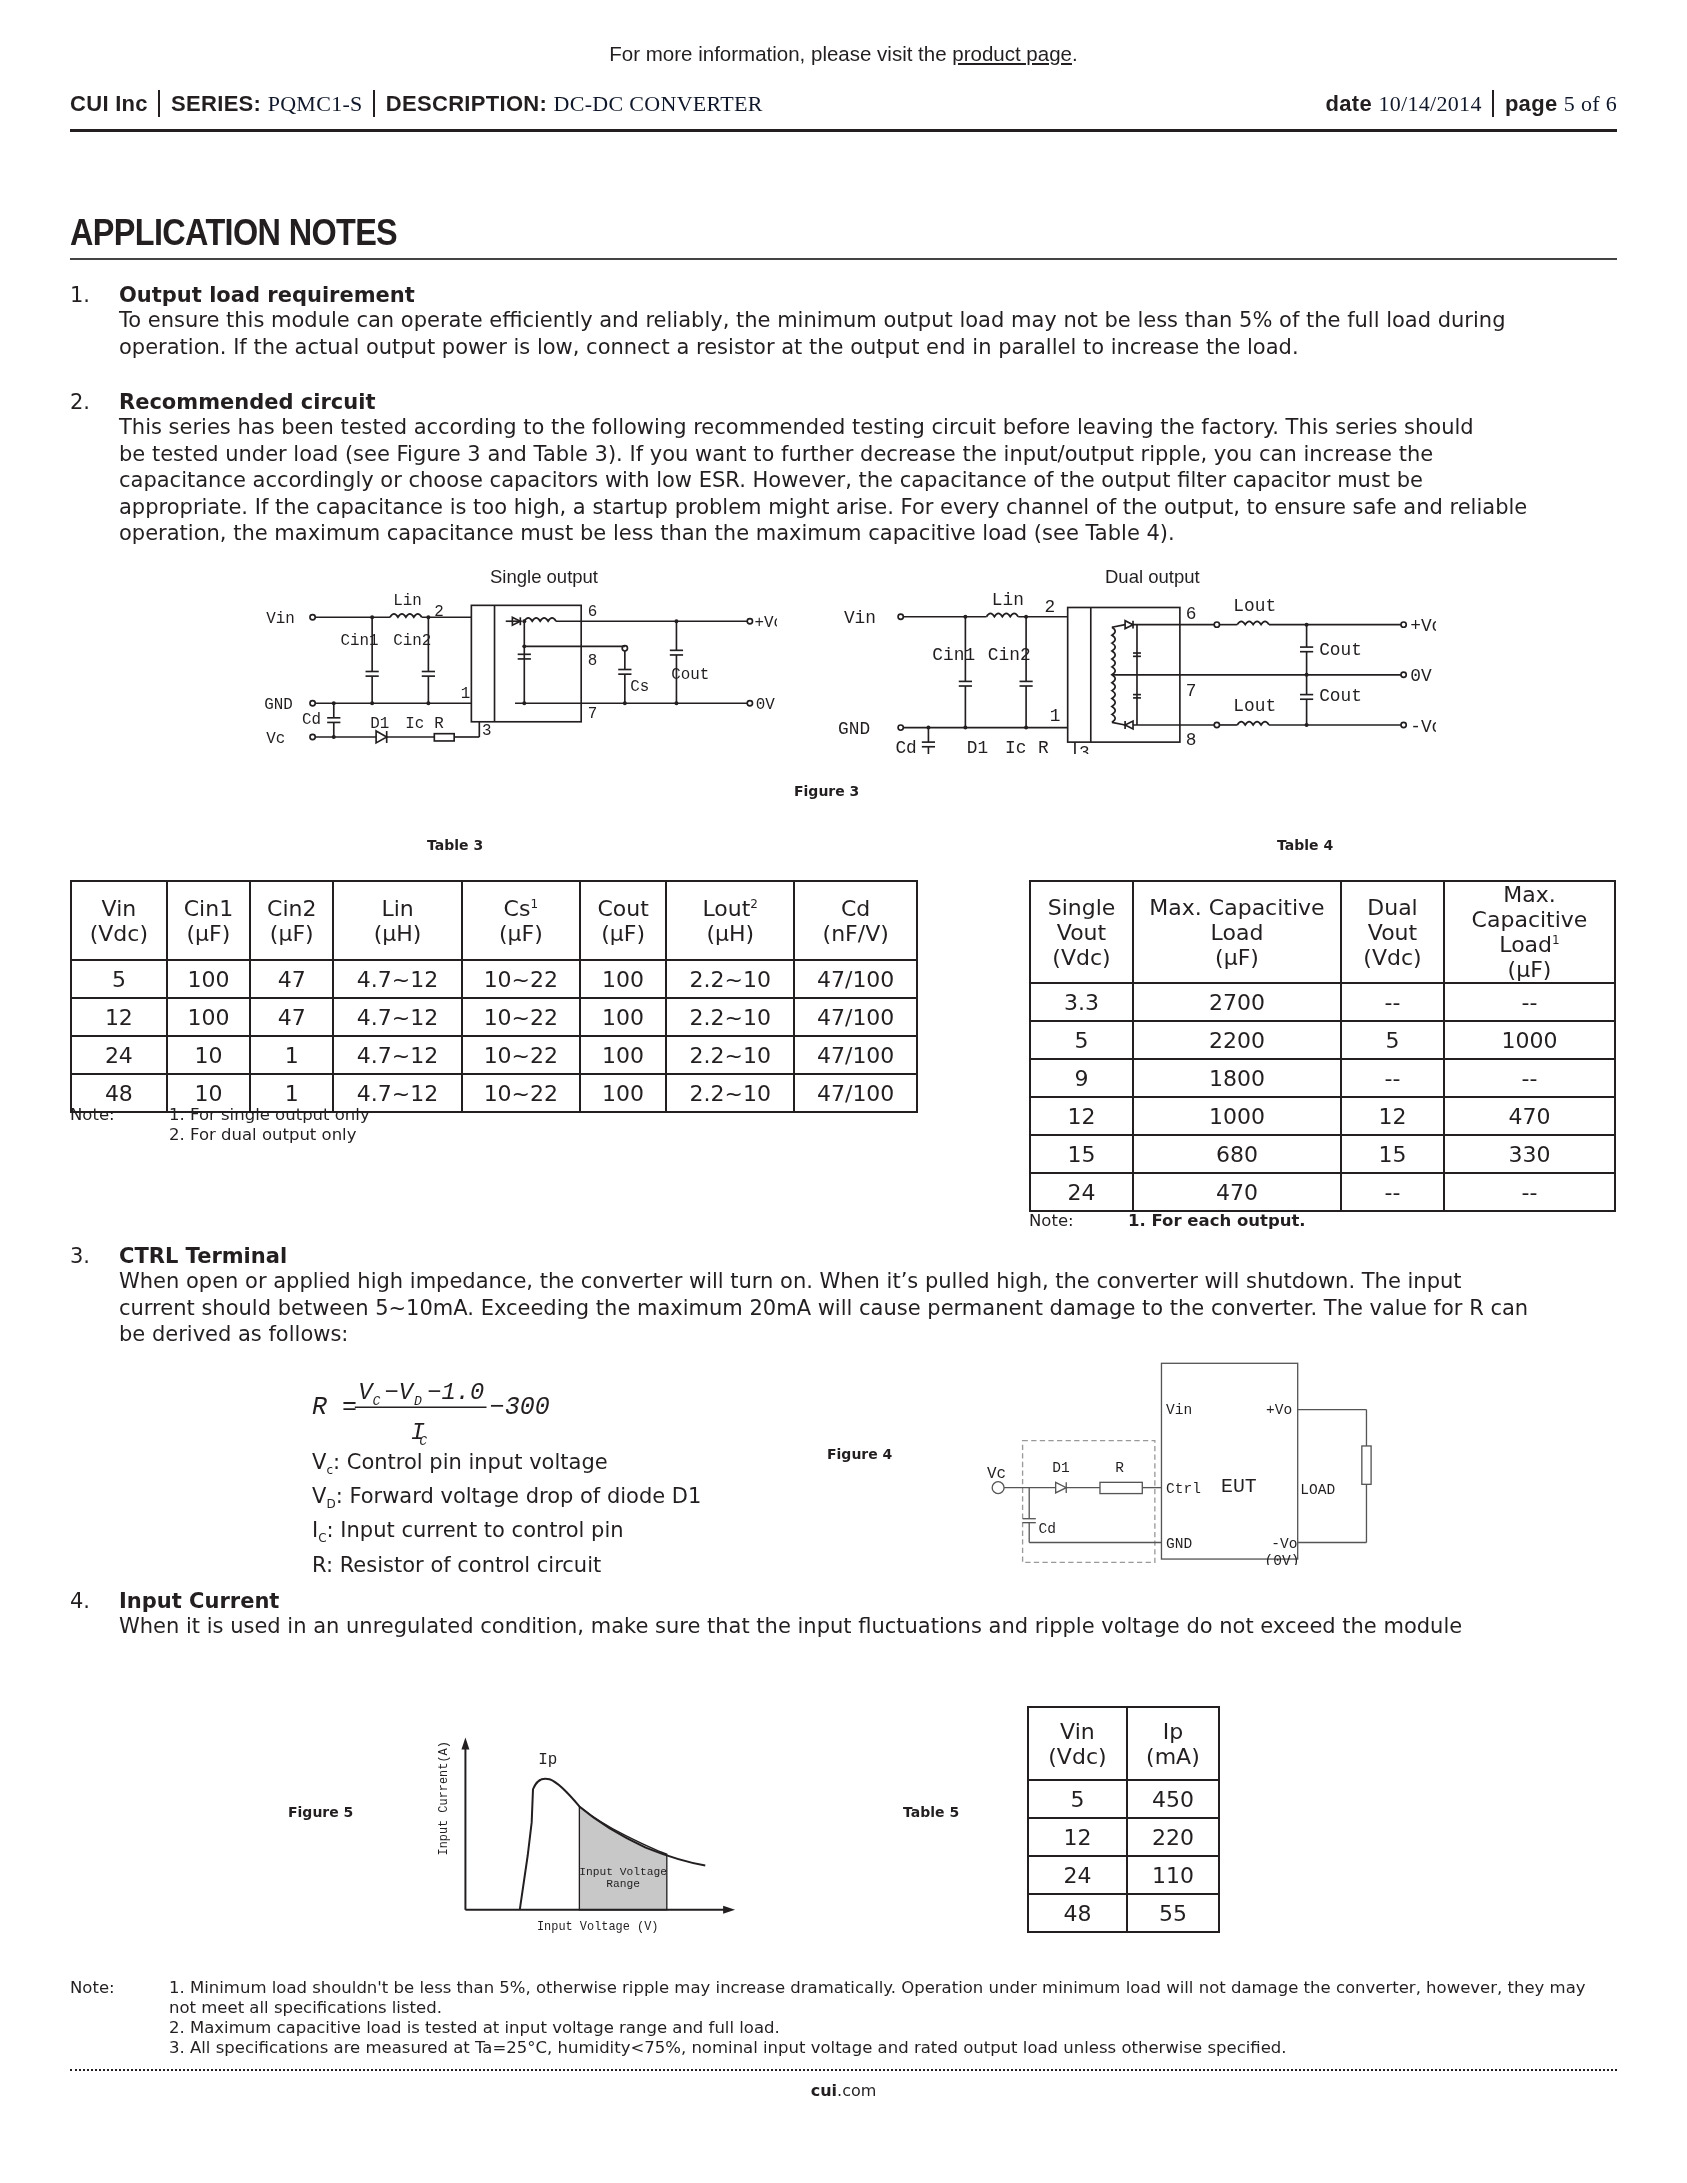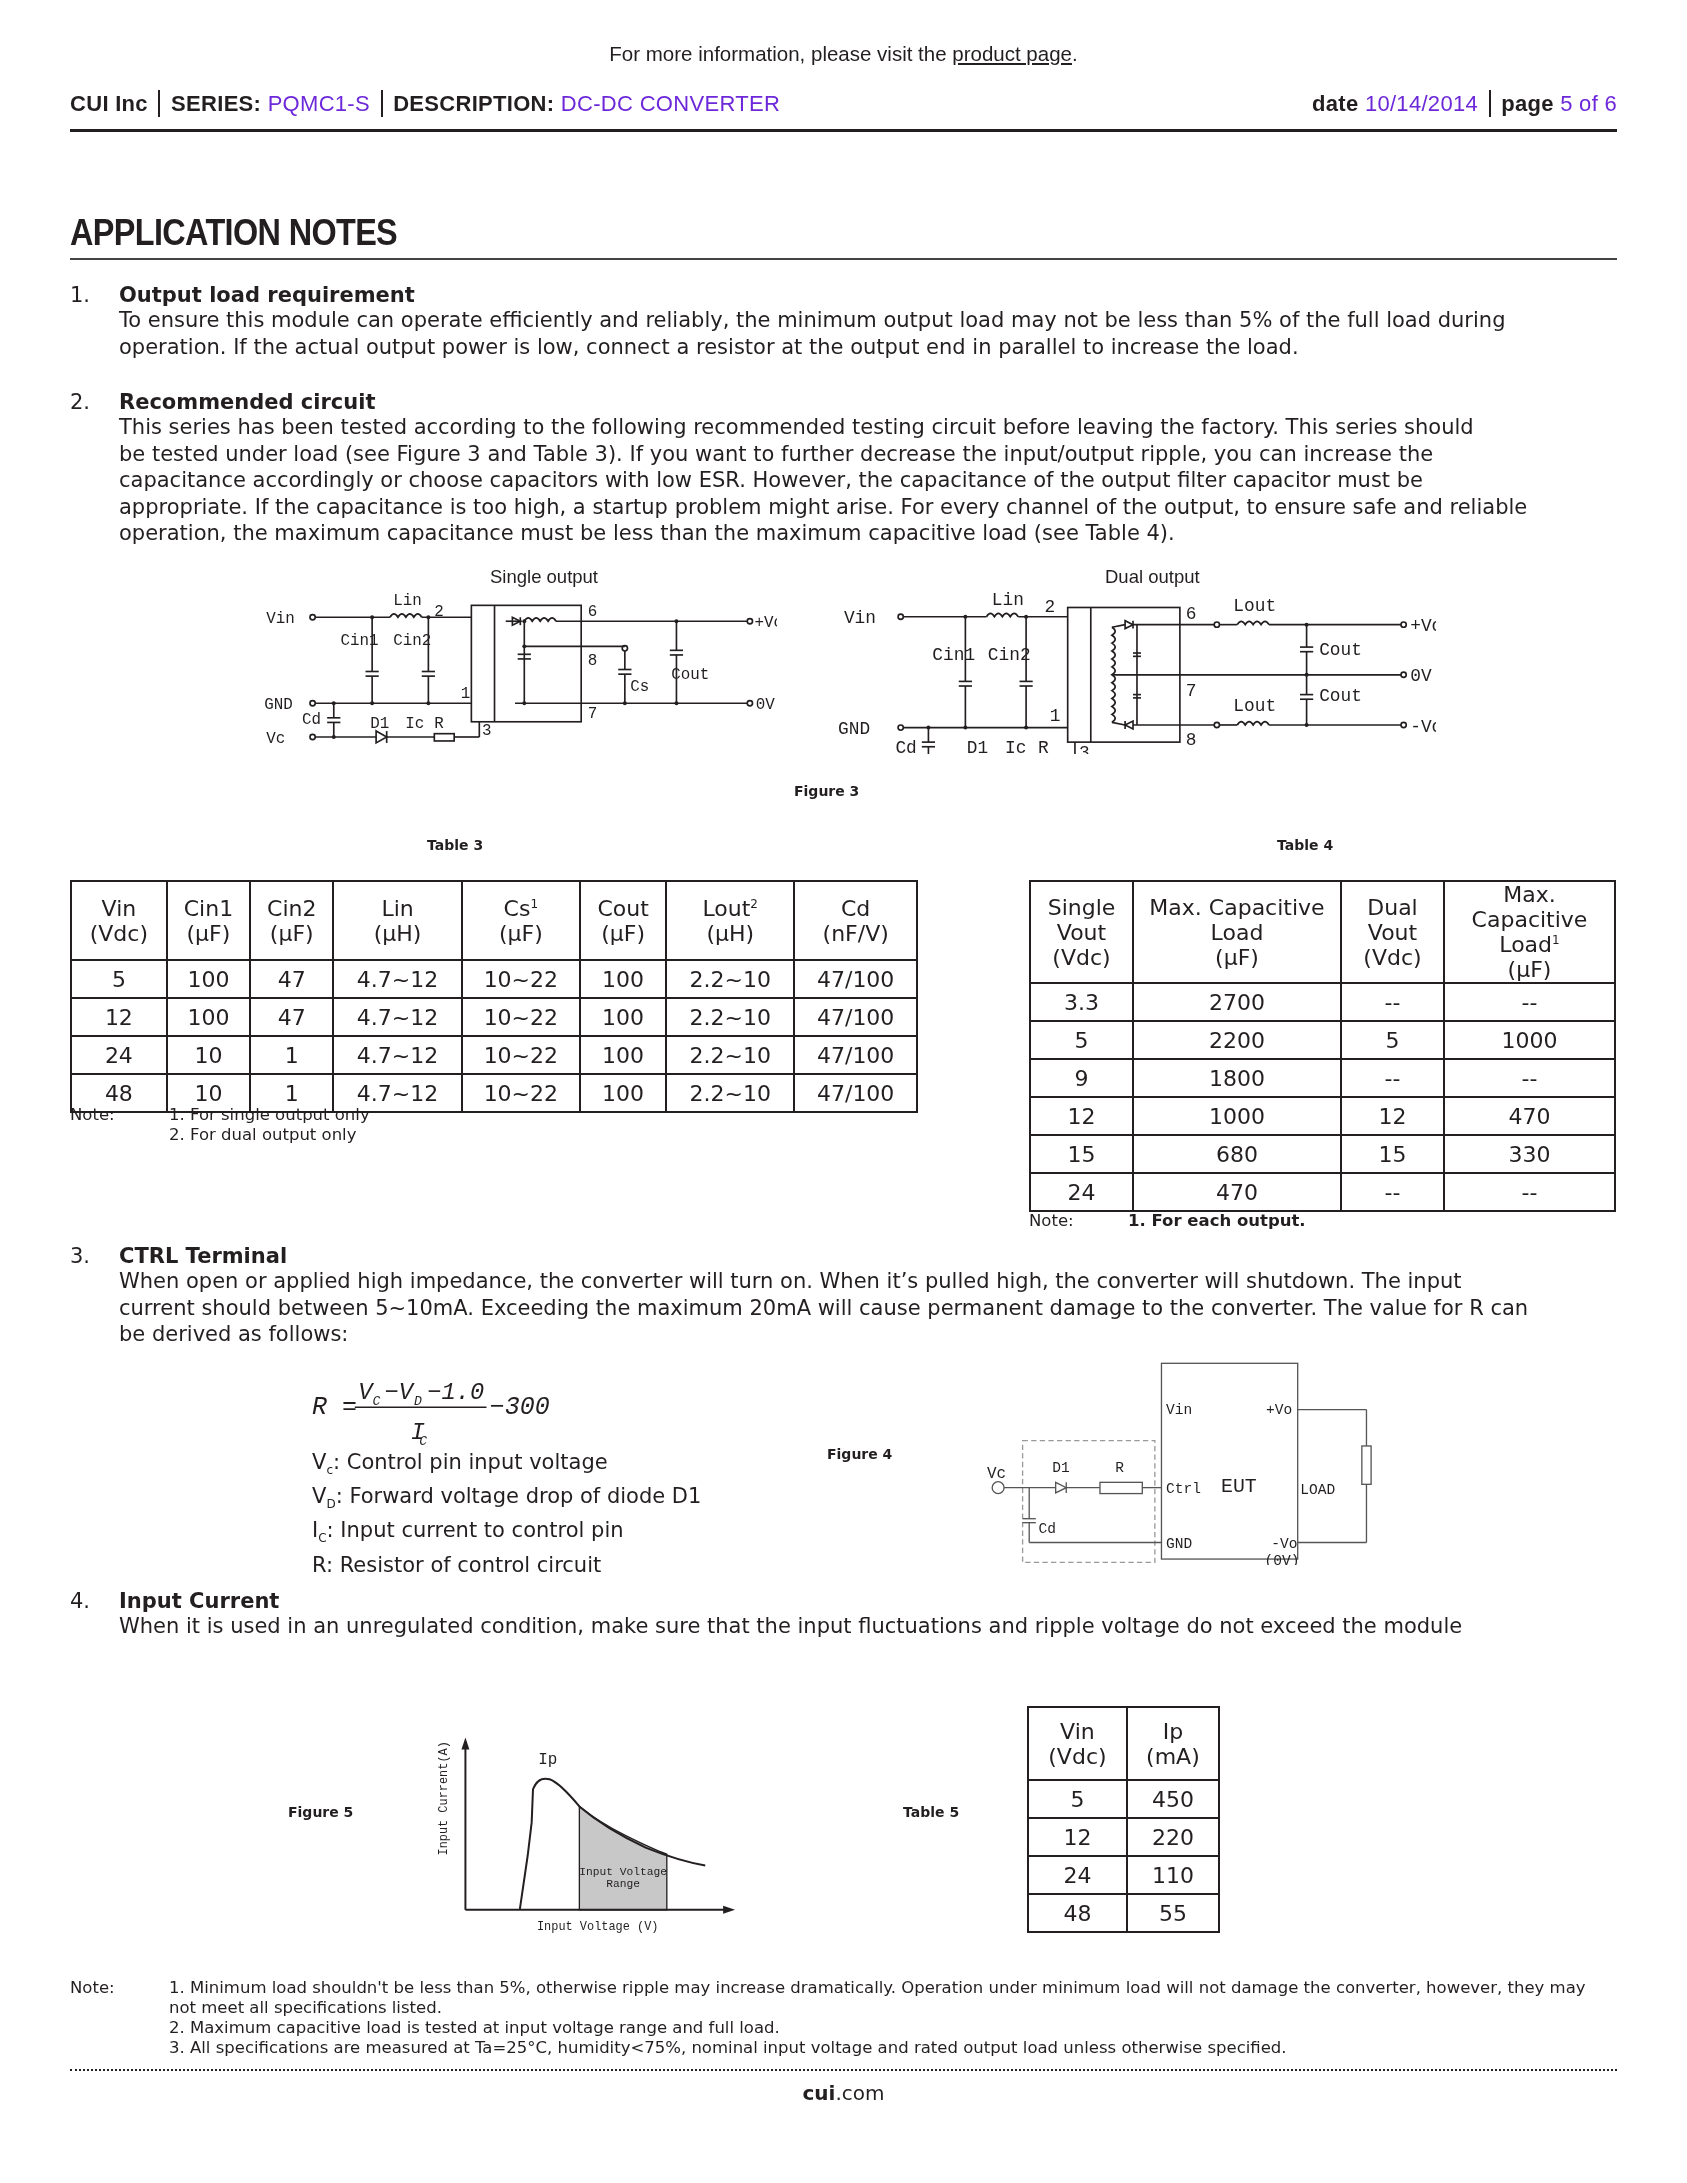--- a/index.html
+++ b/index.html
@@ -4,35 +4,35 @@
 <style>
   html, body { margin: 0; padding: 0; background: #ffffff; }
   body { width: 1687px; height: 2183px; position: relative; overflow: hidden; color: #231f20; font-family: "DejaVu Sans", sans-serif; }
   .abs { position: absolute; }
   .topnote { left: 0; width: 1687px; top: 42px; text-align: center; font-family: "Liberation Sans", sans-serif; font-size: 20.5px; }
   .topnote .link { text-decoration: underline; }
   .hdr { left: 70px; right: 70px; top: 89px; height: 29px; font-family: "Liberation Sans", sans-serif; font-size: 22px; display: flex; align-items: center; letter-spacing: 0.3px; }
   .hdr b { font-weight: 700; }
   .hdr .sep { display: inline-block; width: 2px; height: 26.5px; background: #231f20; margin: 0 10.6px; }
   .hdr .right { margin-left: auto; display: flex; align-items: center; }
-  .hdr .light { color: #6d28d9; font-weight: 400; }
+  .hdr .light { color: #0f172a; font-weight: 400; font-family: Liberation Serif, serif; }
   .rule-top { left: 70px; right: 70px; top: 129px; height: 2.6px; background: #231f20; }
   .h1 { left: 70px; top: 212px; font-family: "Liberation Sans", sans-serif; font-weight: 700; font-size: 36px; letter-spacing: -0.7px; transform: scaleX(0.9); transform-origin: left; }
   .rule-h1 { left: 70px; right: 70px; top: 258px; height: 2px; background: #444; }
   .sec-num { font-size: 21px; }
   .sec-title { font-weight: 700; font-size: 21px; }
   .para { font-size: 21px; line-height: 26.5px; }
   .note-small { font-size: 16.5px; line-height: 20px; }
   .fig-label { font-weight: 700; font-size: 14px; }
   table.dt { border-collapse: collapse; font-size: 22px; }
   table.dt td { border: 2.6px solid #231f20; text-align: center; vertical-align: middle; padding: 0 4px; }
   table.dt sup { font-size: 12px; }
   .caption { font-family: "Liberation Sans", sans-serif; font-size: 18.5px; }
   .dotline { left: 70px; right: 70px; top: 2069px; height: 2.6px; border-top: 2.6px dotted #231f20; }
-  .footer { left: 0; width: 1687px; top: 2081px; text-align: center; font-size: 20px; }
+  .footer { left: 0; width: 1687px; top: 2081px; text-align: center; font-size: 16px; }
   .footer b { font-weight: 700; }
   svg text { font-family: "Liberation Mono", monospace; fill: #231f20; }
   svg .sans { font-family: "Liberation Sans", sans-serif; }
 </style>
 </head>
 <body>
 
 <div class="abs topnote">
   <span>For more information, please visit the </span><span class="link">product page</span><span>.</span>
 </div>

